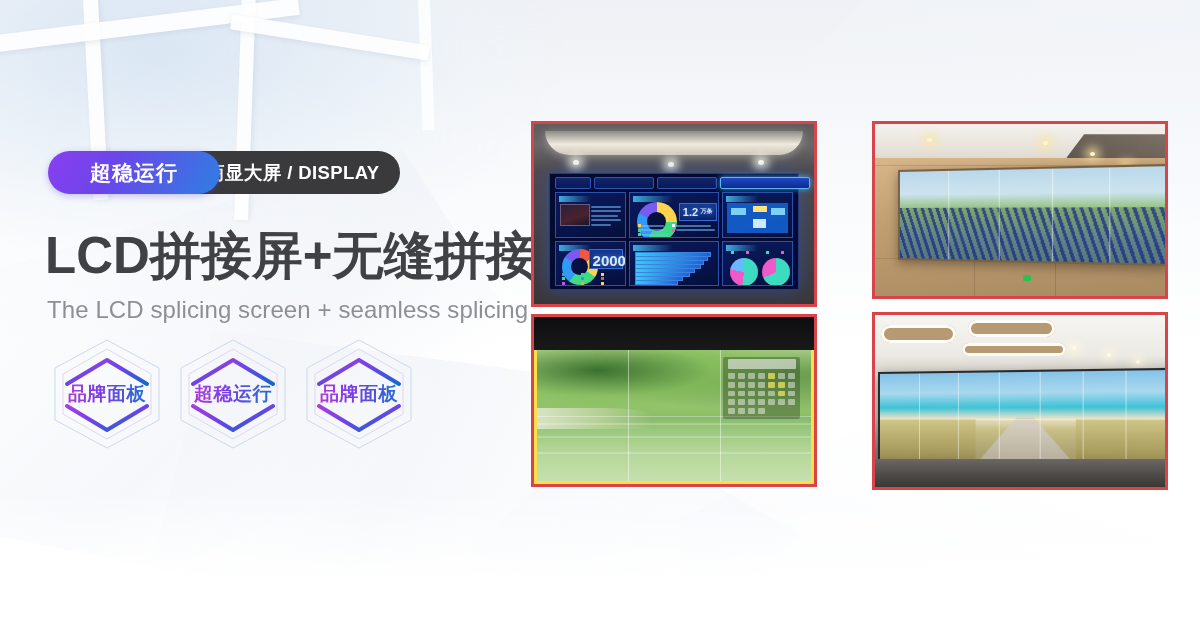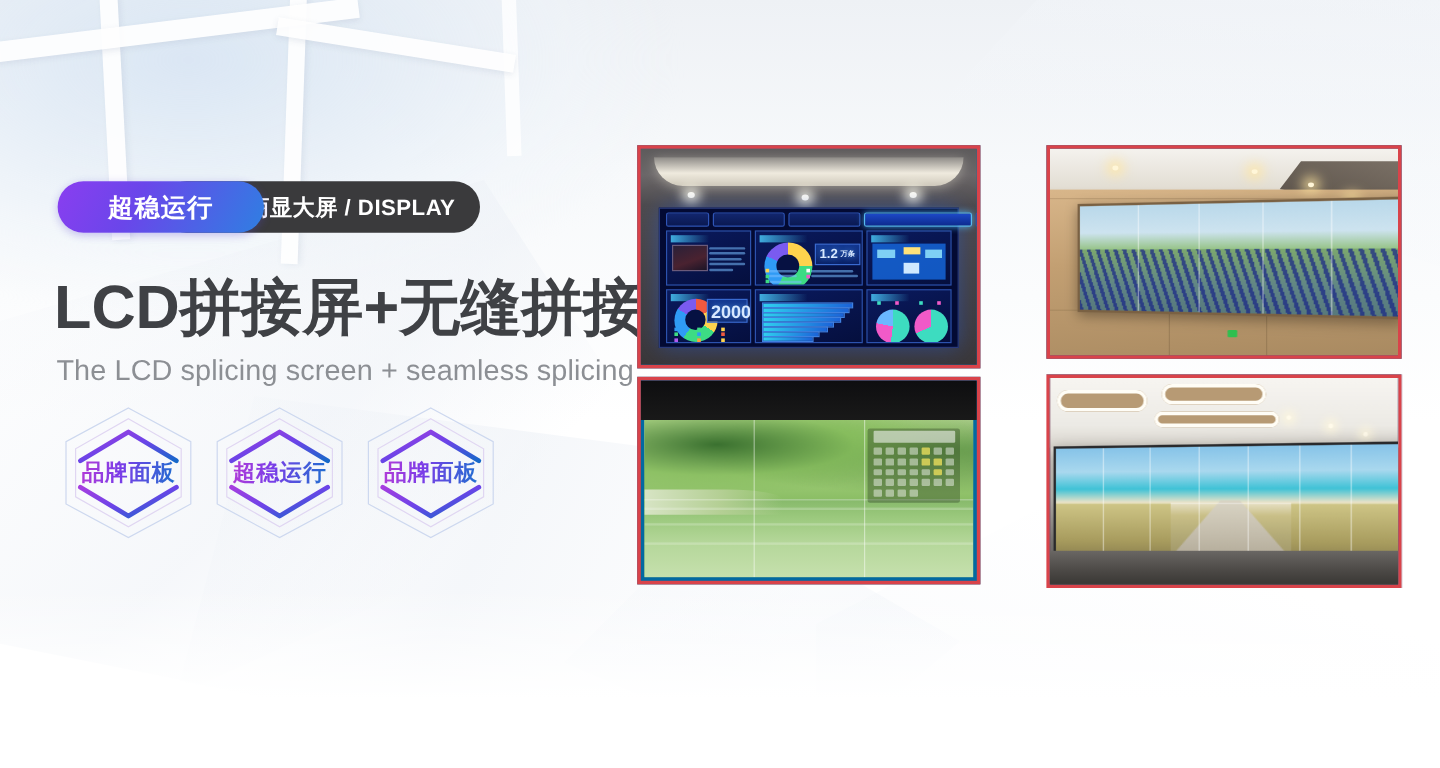--- a/index.html
+++ b/index.html
@@ -213,21 +213,21 @@
     color: transparent;
     -webkit-text-fill-color: transparent;
   }
 
   
   .photo {
     position: absolute;
     border: 3px solid #d9434a;
     box-sizing: border-box;
     overflow: hidden;
-    background: #0369a1;
+    background: #fde047;
   }
   .p-topleft   { left: 531px; top: 121px; width: 286px; height: 186px; }
   .p-topright  { left: 872px; top: 121px; width: 296px; height: 178px; }
   .p-botleft   { left: 531px; top: 314px; width: 286px; height: 173px; }
   .p-botright  { left: 872px; top: 312px; width: 296px; height: 178px; }
 
   .ph-inner { position: absolute; inset: 0; }
 
   
   .room-dark {

